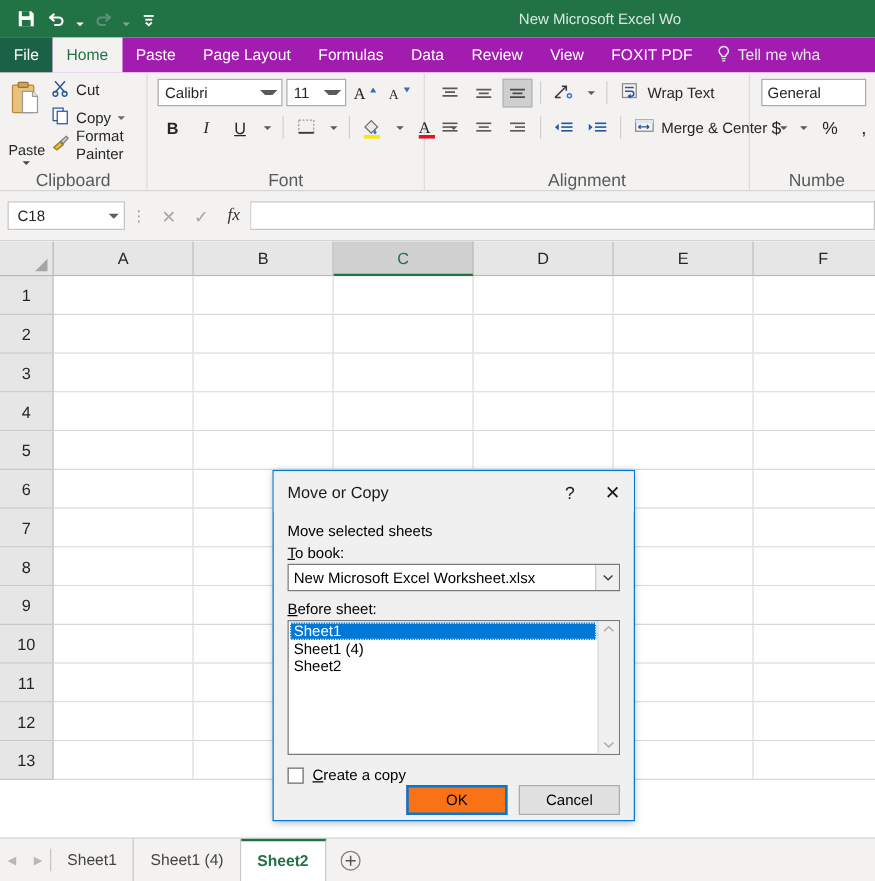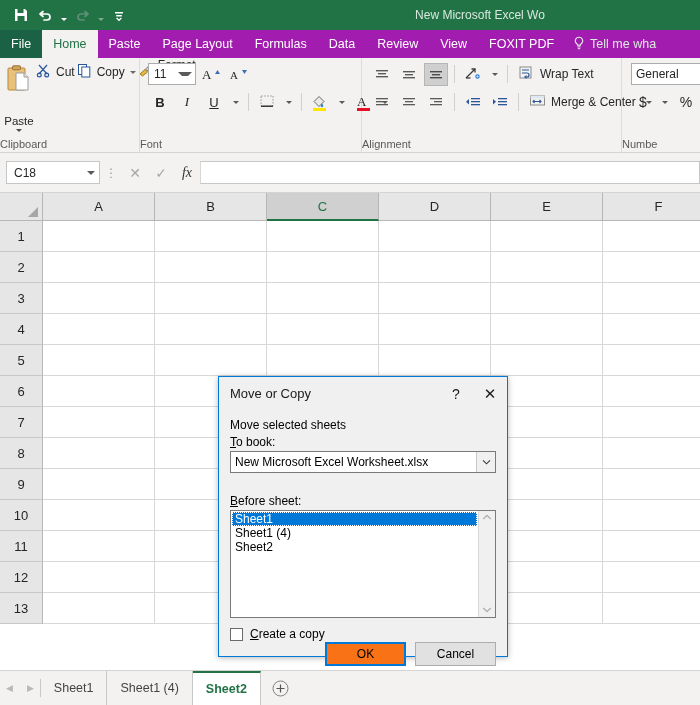--- a/index.html
+++ b/index.html
@@ -52,31 +52,31 @@
     color: #dfeae3; font-size: 12.5px; white-space: nowrap; }
 
   
   .ribbon {
     height: 95px; background: #f3f2f1; display: flex;
     border-bottom: 1px solid #d4d4d4; position: relative;
   }
   .group { position: relative; height: 95px; display: flex;
     flex-direction: column; border-right: 1px solid #dcdcdc; }
   .group-body { flex: 1; display: flex; padding: 4px 4px 0 4px; }
-  .group-label { height: 16px; line-height: 14px; text-align: left;
-    font-size: 11px; color: #5a5a5a; position: relative; }
+  .group-label { height: 16px; line-height: 14px; text-align: center;
+    font-size: 14px; color: #5a5a5a; position: relative; }
 
   .lbl { font-size: 12px; color: #262626; }
 
   
   .paste-col { width: 48px; display: flex; flex-direction: column;
     align-items: center; padding-top: 2px; }
   .paste-txt { font-size: 11.5px; color: #262626; margin-top: 18px; }
-  .clip-items { display: flex; flex-direction: row;
-    justify-content: center; gap: 2px; padding-left: 2px; }
+  .clip-items { display: flex; flex-direction: column;
+    justify-content: flex-start; gap: 2px; padding-left: 2px; }
   .clip-row { display: flex; align-items: center; gap: 5px; height: 20px; }
 
   
   .font-rows { display: flex; flex-direction: column; gap: 4px; padding-left: 4px; }
   .frow { display: flex; align-items: center; gap: 3px; height: 24px; }
   .combo {
     height: 22px; border: 1px solid #ababab; background: #fff;
     display: flex; align-items: center; padding: 0 3px 0 5px;
     font-size: 12px; color: #262626;
   }
@@ -180,21 +180,21 @@
     width: 34px; height: 32px; display: flex; align-items: center;
     justify-content: center; font-size: 14px; color: #1a1a1a;
   }
   .dlg-close { font-size: 15px; }
   .dlg-body { padding: 8px 11px 0 11px; }
   .dlg-text { font-size: 12px; color: #000; margin-bottom: 3px; }
   .dlg-lbl { font-size: 12px; color: #000; margin-bottom: 2px; }
   .dlg-lbl u { text-decoration: underline; }
   .dlg-combo {
     height: 22px; border: 1px solid #7a7a7a; background: #fff;
-    display: flex; align-items: stretch; margin-bottom: 21px;
+    display: flex; align-items: stretch; margin-bottom: 7px;
   }
   .dlg-combo .val { flex: 1; display: flex; align-items: center;
     padding-left: 4px; font-size: 12px; color: #000; }
   .dlg-combo .drop {
     width: 19px; background: #f0f0f0; border-left: 1px solid #c9c9c9;
     display: flex; align-items: center; justify-content: center;
   }
   .listbox {
     height: 108px; border: 1px solid #7a7a7a; background: #fff;
     display: flex; margin-bottom: 9px;
@@ -333,20 +333,24 @@
           </div>
         </div>
       </div>
       <div class="group-label">Clipboard</div>
     </div>
 
     <div class="group" style="width:222px">
       <div class="group-body">
         <div class="font-rows">
           <div class="frow">
+            <div class="combo" style="width:100px">
+              <span>Calibri</span>
+              <span class="cb-caret"></span>
+            </div>
             <div class="combo" style="width:48px">
               <span>11</span>
               <span class="cb-caret"></span>
             </div>
             <div class="fbtn">
               <svg width="18" height="16" viewBox="0 0 18 16">
                 <text x="0" y="13" font-family="Liberation Serif, serif" font-size="13" fill="#262626">A</text>
                 <path d="M13 8 L15.5 4 L18 8z" fill="#3b6fb5"></path>
               </svg>
             </div>

